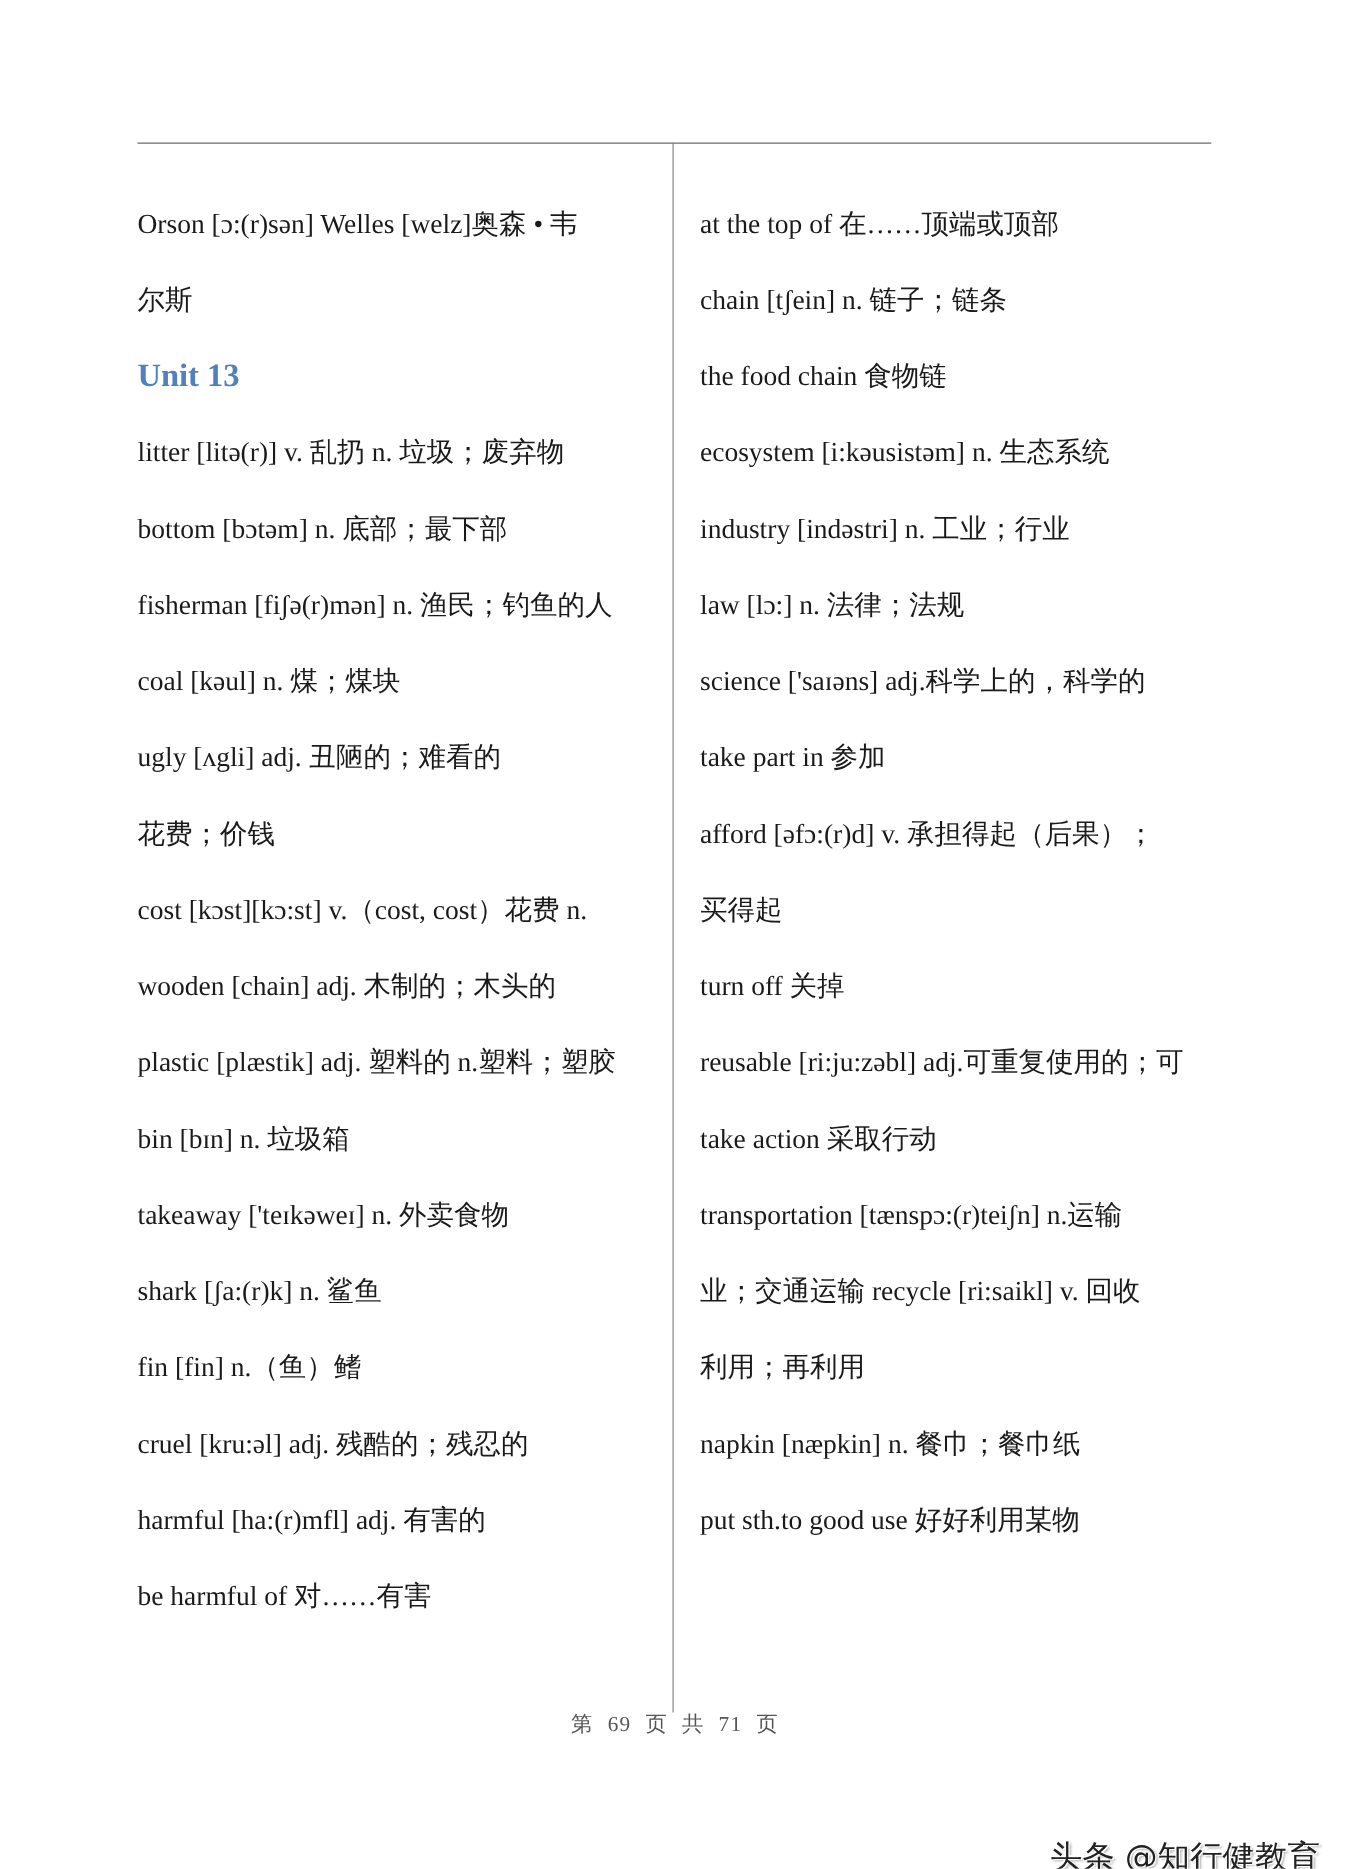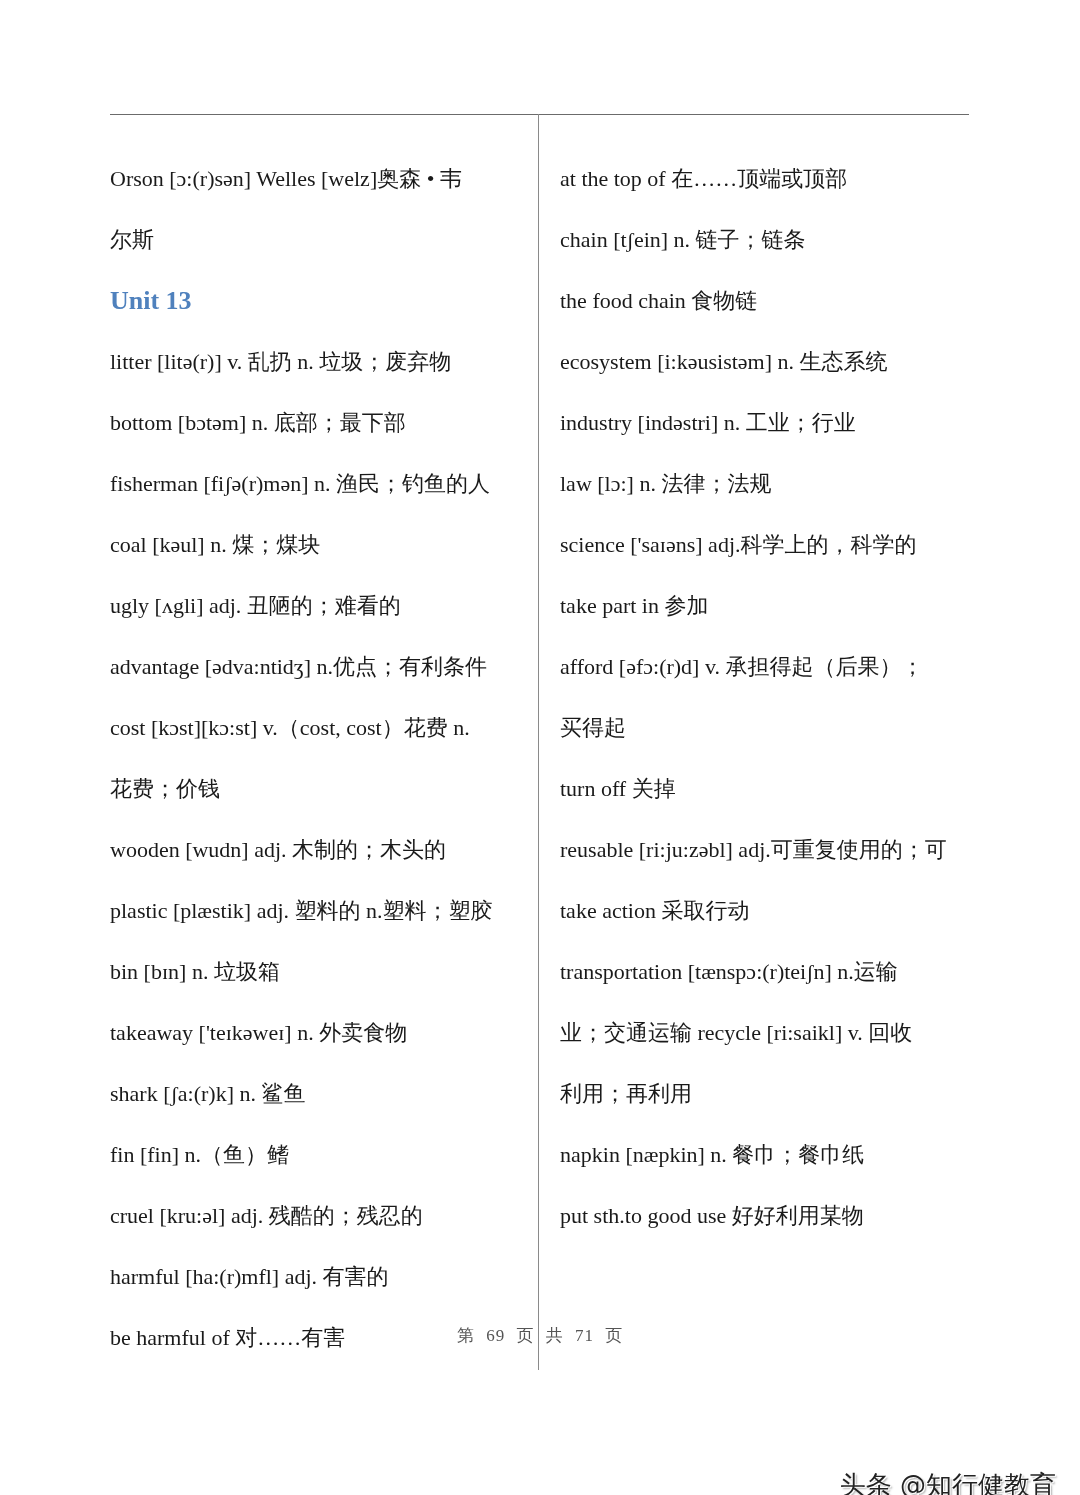--- a/index.html
+++ b/index.html
@@ -47,21 +47,21 @@
       letter-spacing: 0px;
     }
     .unit-heading {
       font-family: Liberation Serif, serif;
       font-weight: bold;
       font-size: 26px;
       color: #4f81bd;
     }
     .footer-page {
       position: absolute;
-      top: 1324px;
+      top: 1368px;
       left: 0;
       width: 1080px;
       text-align: center;
       font-size: 17px;
       color: #555555;
       font-family: "Liberation Serif", "DejaVu Serif", serif;
       word-spacing: 6px;
       letter-spacing: 1px;
     }
     .watermark {
@@ -83,24 +83,23 @@
 
 <div class="column col-left">
   <div class="line">Orson [ɔ:(r)sən] Welles [welz]奥森 • 韦</div>
   <div class="line">尔斯</div>
   <div class="line unit-heading">Unit 13</div>
   <div class="line">litter [litə(r)]   v. 乱扔   n. 垃圾；废弃物</div>
   <div class="line">bottom [bɔtəm] n. 底部；最下部</div>
   <div class="line">fisherman [fiʃə(r)mən] n. 渔民；钓鱼的人</div>
   <div class="line">coal [kəul]   n. 煤；煤块</div>
   <div class="line">ugly [ʌgli]   adj. 丑陋的；难看的</div>
-  <div class="line">advantage [ədva:ntidʒ] n.优点；有利条件</div>
+  <div class="line">花费；价钱</div>
   <div class="line">cost [kɔst][kɔ:st] v.（cost, cost）花费  n.</div>
-  <div class="line">花费；价钱</div>
-  <div class="line">wooden [wudn]   adj. 木制的；木头的</div>
+  <div class="line">wooden [chain]   adj. 木制的；木头的</div>
   <div class="line">plastic [plæstik] adj. 塑料的  n.塑料；塑胶</div>
   <div class="line">bin [bɪn]   n. 垃圾箱</div>
   <div class="line">takeaway ['teɪkəweɪ]   n. 外卖食物</div>
   <div class="line">shark [ʃa:(r)k]   n. 鲨鱼</div>
   <div class="line">fin [fin]   n.（鱼）鳍</div>
   <div class="line">cruel [kru:əl]   adj. 残酷的；残忍的</div>
   <div class="line">harmful [ha:(r)mfl]   adj. 有害的</div>
   <div class="line">be harmful of   对……有害</div>
 </div>
 

